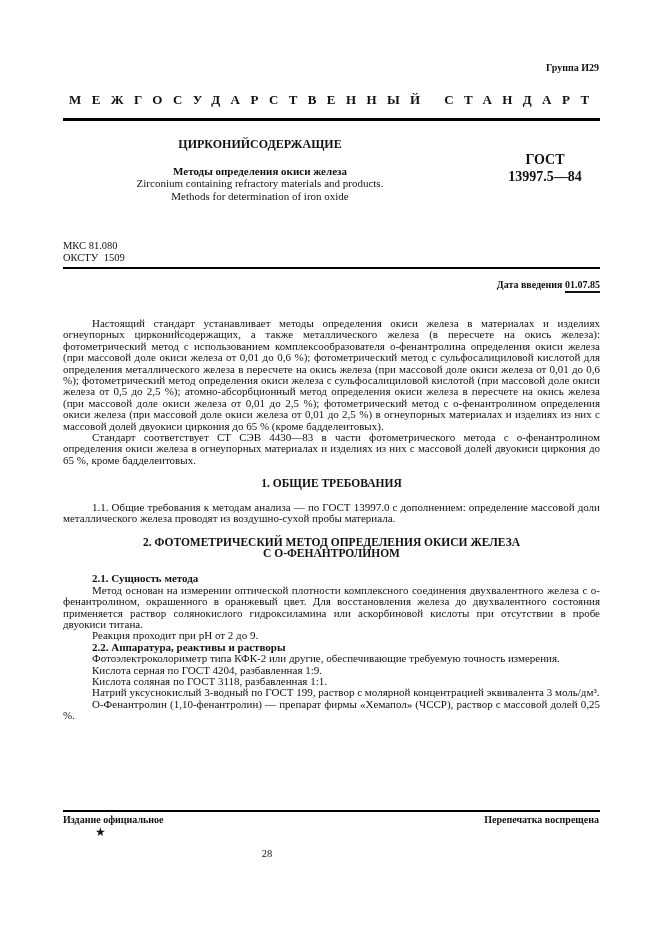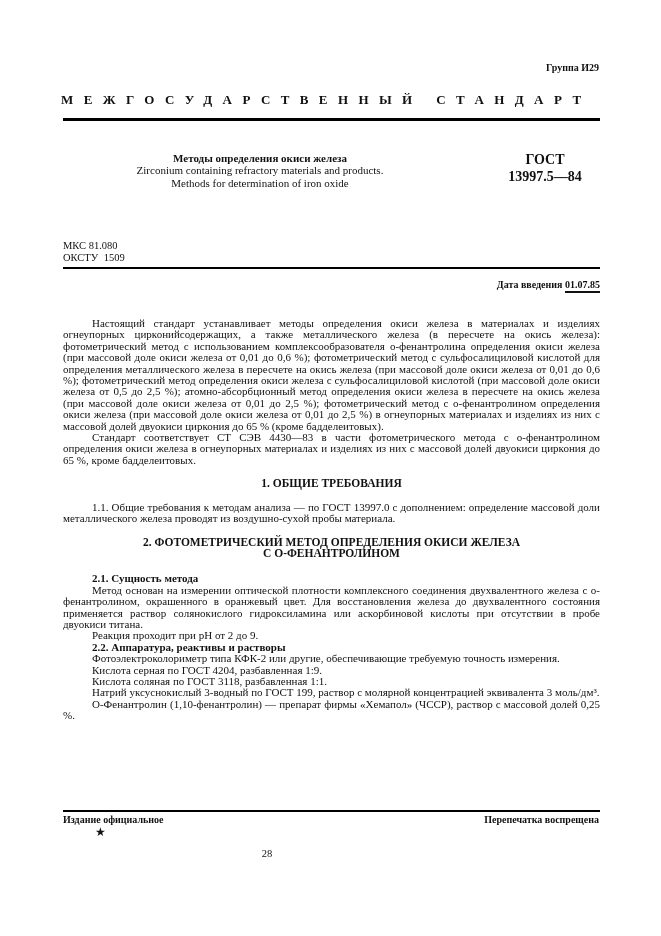--- a/index.html
+++ b/index.html
@@ -1,20 +1,20 @@
 <!DOCTYPE html>
 <html><head>
 <meta charset="utf-8">
 <style>
   html, body { margin: 0; padding: 0; background: #ffffff; }
   body { width: 661px; height: 936px; position: relative; overflow: hidden;
          font-family: "Liberation Serif", "DejaVu Serif", serif; color: #111; }
   .abs { position: absolute; }
   .group { right: 62px; top: 62px; font-size: 10px; font-weight: bold; }
-  .banner { left: 61px; width: 537px; top: 92px; font-size: 13px; font-weight: bold;
+  .banner { left: 69px; width: 537px; top: 92px; font-size: 13px; font-weight: bold;
             letter-spacing: 10.4px; white-space: nowrap; }
   .rule { background: #000; }
   .title-block { left: 110px; width: 300px; top: 138px; text-align: center; }
   .title-block .t1 { font-size: 12px; font-weight: bold; line-height: 13px; }
   .title-block .t2 { font-size: 11px; font-weight: bold; margin-top: 14px; }
   .title-block .t3 { font-size: 11px; line-height: 12.5px; }
   .gost { left: 470px; width: 150px; top: 151px; text-align: center; font-weight: bold;
           font-size: 14px; line-height: 17px; }
   .mks { left: 63px; top: 240px; font-size: 10.5px; line-height: 11.5px; }
   .date { right: 61px; top: 279px; font-size: 10px; font-weight: bold; }
@@ -31,20 +31,21 @@
   .pagenum { left: 0; width: 534px; top: 848px; text-align: center; font-size: 10.5px; }
 </style>
 </head>
 <body>
 
 <div class="abs group">Группа И29</div>
 <div class="abs banner">МЕЖГОСУДАРСТВЕННЫЙ СТАНДАРТ</div>
 <div class="abs rule" style="left:63px;top:118px;width:537px;height:3px;"></div>
 
 <div class="abs title-block">
+  <div class="t1">ЦИРКОНИЙСОДЕРЖАЩИЕ</div>
   <div class="t2">Методы определения окиси железа</div>
   <div class="t3">
     <div>Zirconium containing refractory materials and products.</div>
     <div>Methods for determination of iron oxide</div>
   </div>
 </div>
 
 <div class="abs gost">
   <div>ГОСТ</div>
   <div>13997.5—84</div>

